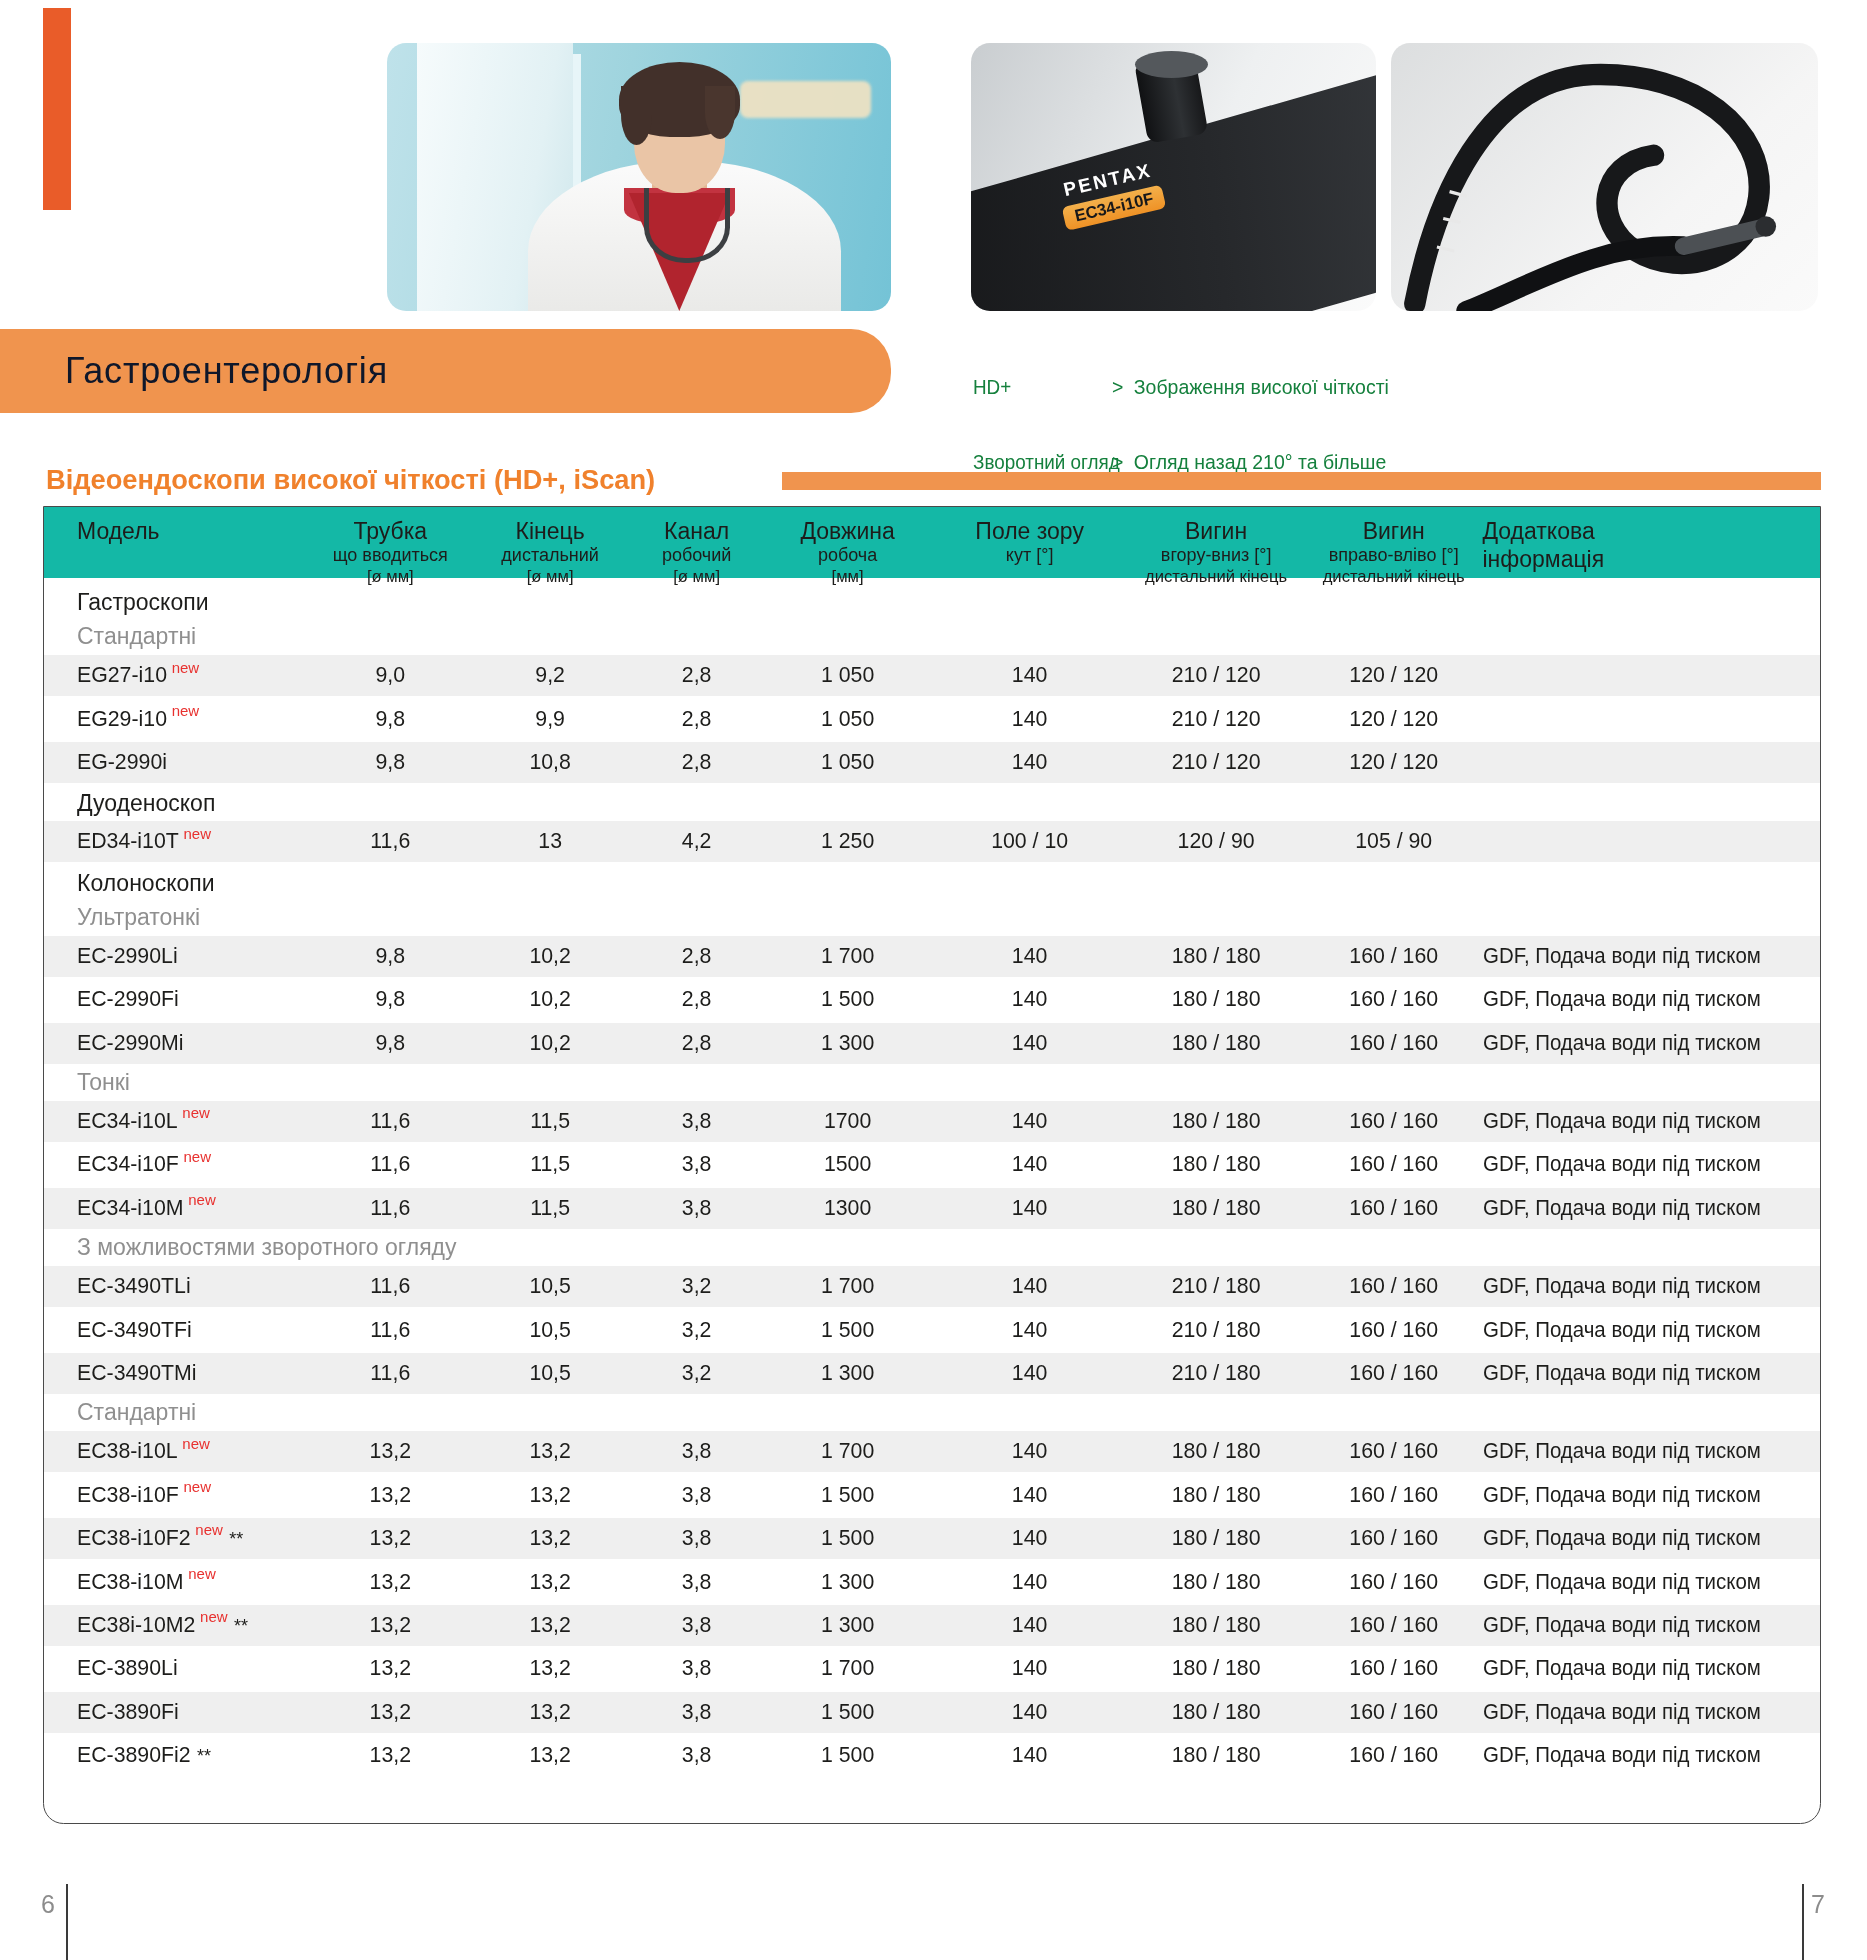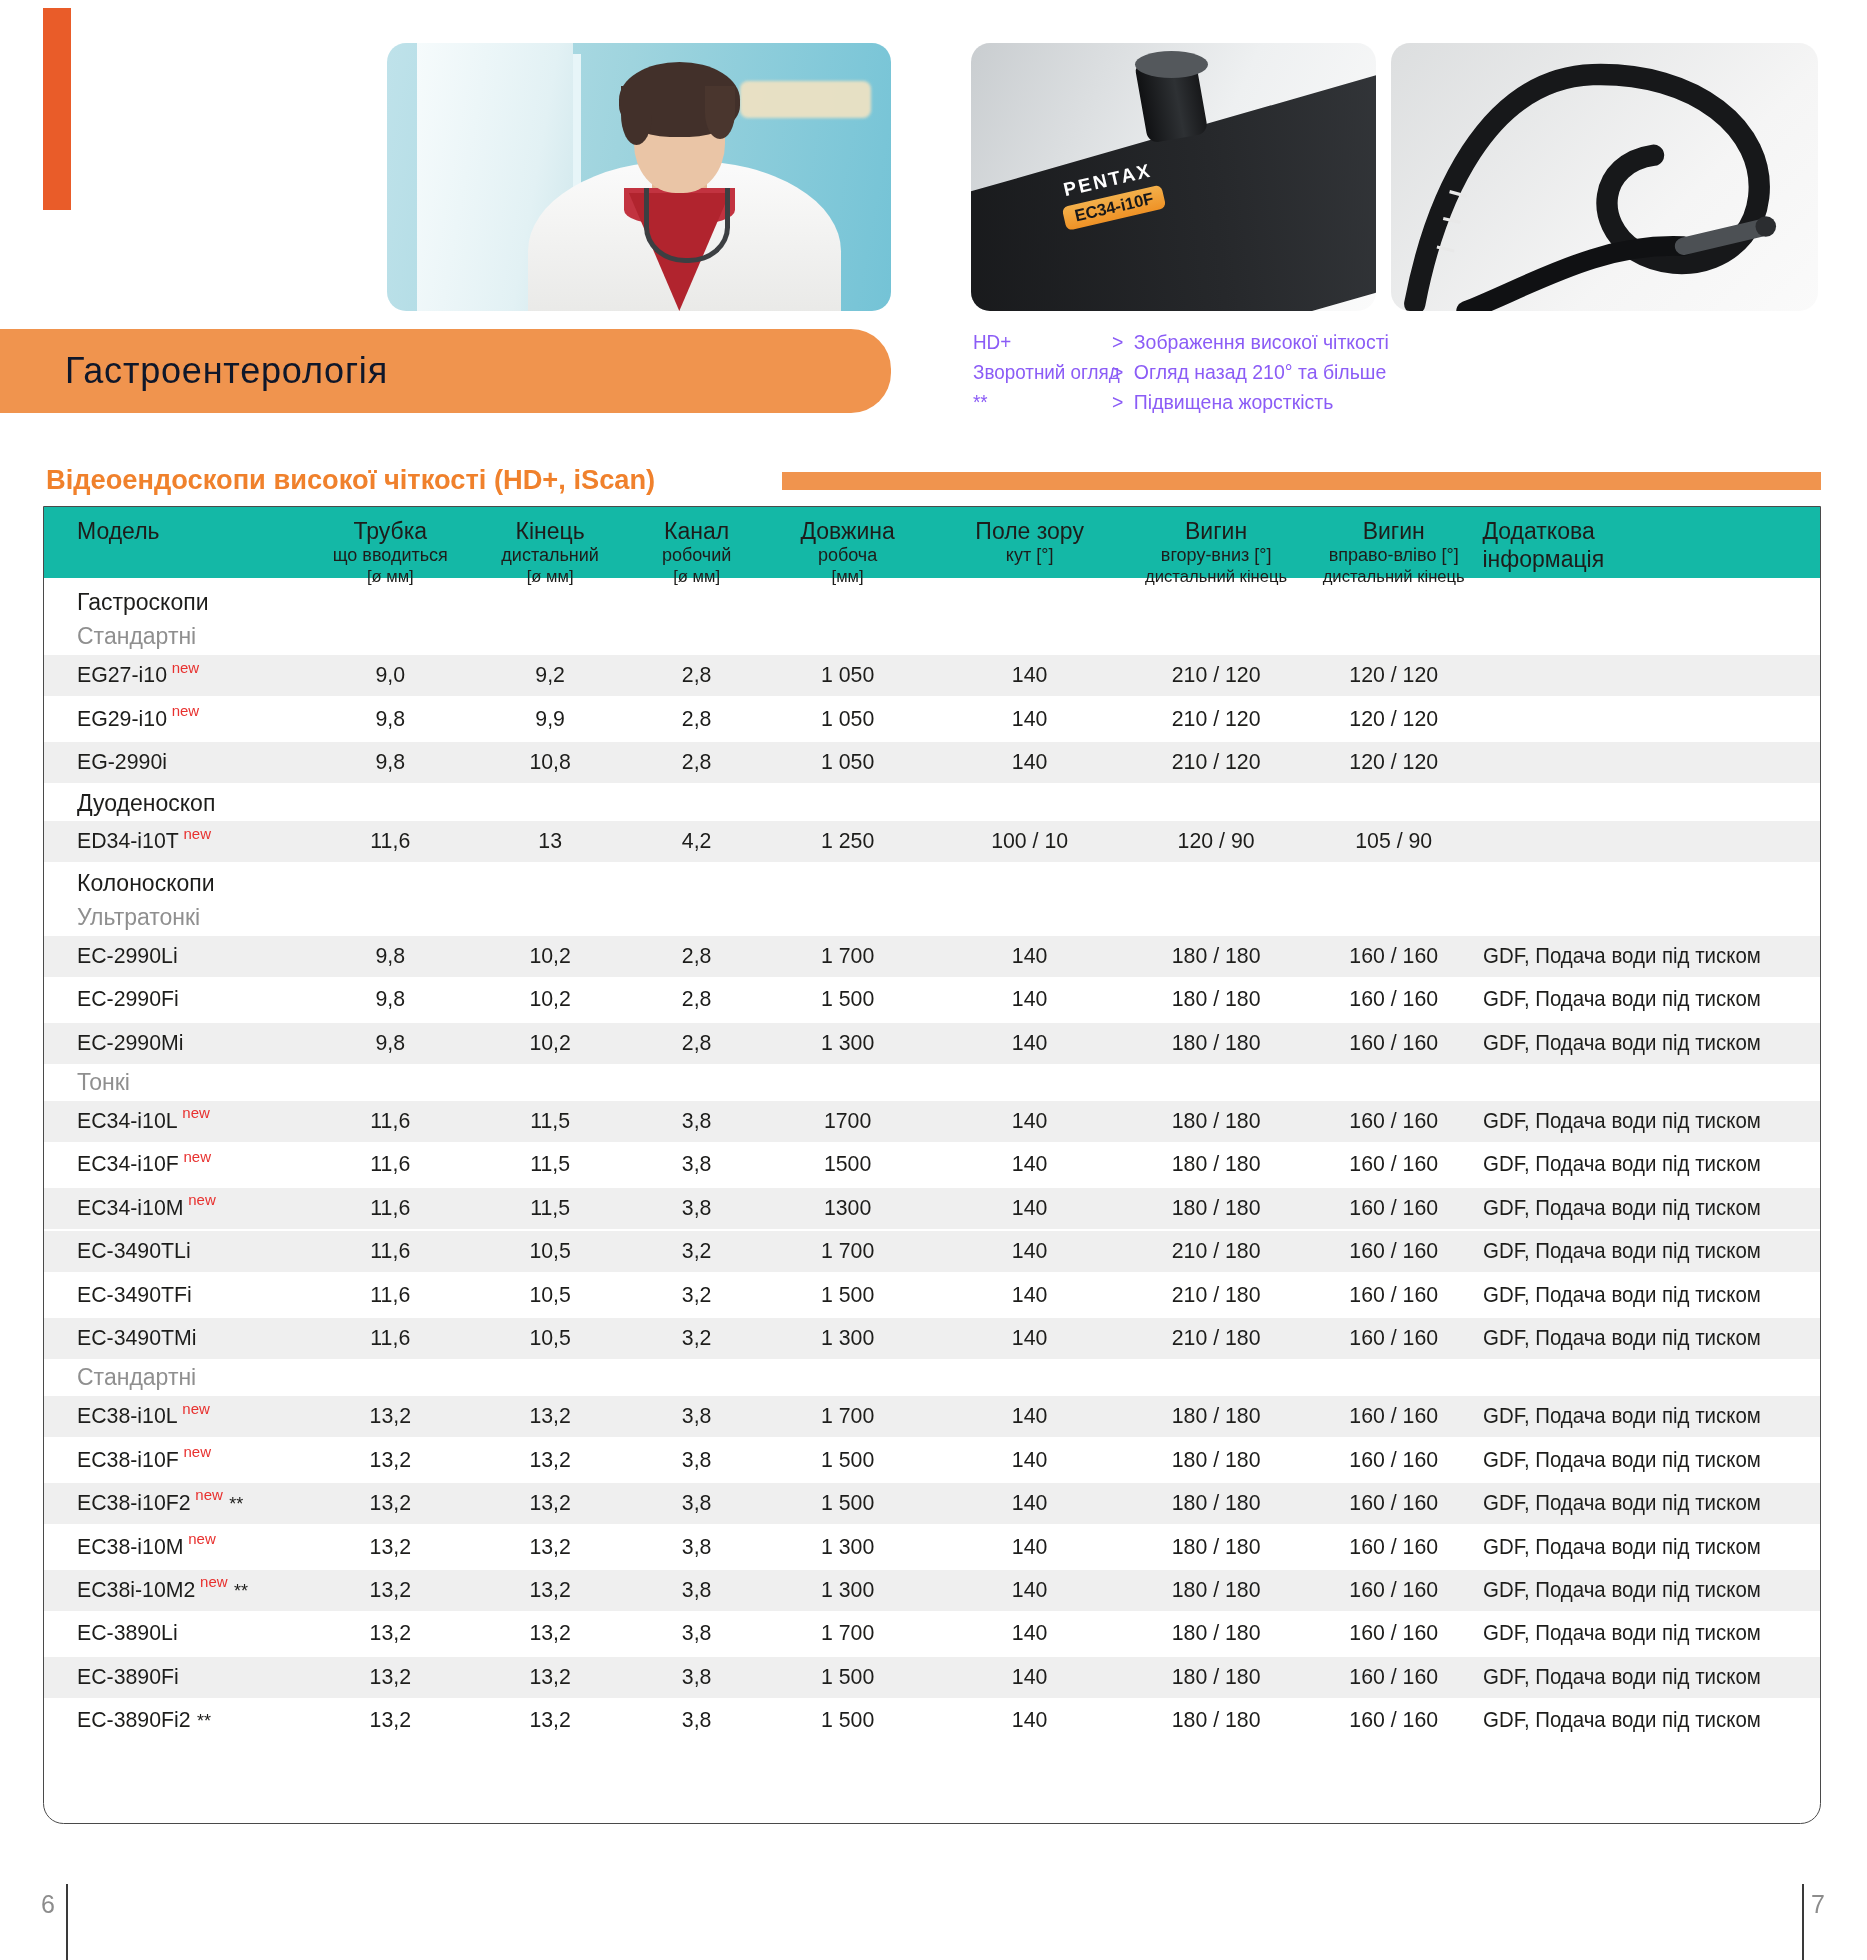--- a/index.html
+++ b/index.html
@@ -34,21 +34,21 @@
   .p2-tag{margin-top:4.7px;background:linear-gradient(180deg,#f3b04b,#ef9226);color:#17181a;font-weight:bold;font-size:16.6px;padding:2.4px 11px;border-radius:6.3px;}
 
   .photo3{left:1391px;width:427px;background:linear-gradient(135deg,#dcdedf 0%,#f5f5f5 65%,#fafafa 100%);}
 
   
   .banner{position:absolute;left:0;top:329px;width:891px;height:84px;background:#f0944e;border-radius:0 40px 40px 0;}
   .banner-label{position:absolute;left:65px;top:50%;transform:translateY(-50%);color:#0f172a;font-size:36px;letter-spacing:0.8px;}
 
   
   .legend{position:absolute;left:973px;top:327px;width:845px;}
-  .legend-row{display:grid;grid-template-columns:139px 1fr;line-height:30px;font-size:20.5px;color:#8b5cf6;}
+  .legend-row{display:grid;grid-template-columns:139px 1fr;line-height:30px;font-size:20.5px;color:#15803d;margin-top:45px;}
   .legend-term{white-space:nowrap;transform:scaleX(.92);transform-origin:left center;}
   .legend-desc{white-space:nowrap;transform:scaleX(.95);transform-origin:left center;}
   .legend-arrow{display:inline-block;margin-right:11px;}
 
   
   .section-title{position:absolute;left:46px;top:463px;font-size:28.4px;font-weight:bold;color:#f0812c;transform:scaleX(.96);transform-origin:left center;white-space:nowrap;}
   .section-bar{position:absolute;left:782px;top:472px;width:1039px;height:18px;background:#f0944e;}
 
   
   .spec-table{position:absolute;left:43px;top:506px;width:1778px;height:1318px;border:1.6px solid #4a4a4a;border-radius:0 0 20.5px 20.5px;background:#fff;box-sizing:border-box;overflow:hidden;}
@@ -298,20 +298,21 @@
           <div class="cell model"><div style="display: inline;">EC34-i10M</div><div class="new-flag" style="display: inline;">new</div></div>
           <div class="cell num">11,6</div>
           <div class="cell num">11,5</div>
           <div class="cell num">3,8</div>
           <div class="cell num">1300</div>
           <div class="cell num">140</div>
           <div class="cell num">180 / 180</div>
           <div class="cell num">160 / 160</div>
           <div class="cell info">GDF, Подача води під тиском</div>
         </div>
+        <div class="group-sub">З можливостями зворотного огляду</div>
         <div class="grid data-row shaded">
           <div class="cell model"><div style="display: inline;">EC-3490TLi</div></div>
           <div class="cell num">11,6</div>
           <div class="cell num">10,5</div>
           <div class="cell num">3,2</div>
           <div class="cell num">1 700</div>
           <div class="cell num">140</div>
           <div class="cell num">210 / 180</div>
           <div class="cell num">160 / 160</div>
           <div class="cell info">GDF, Подача води під тиском</div>

